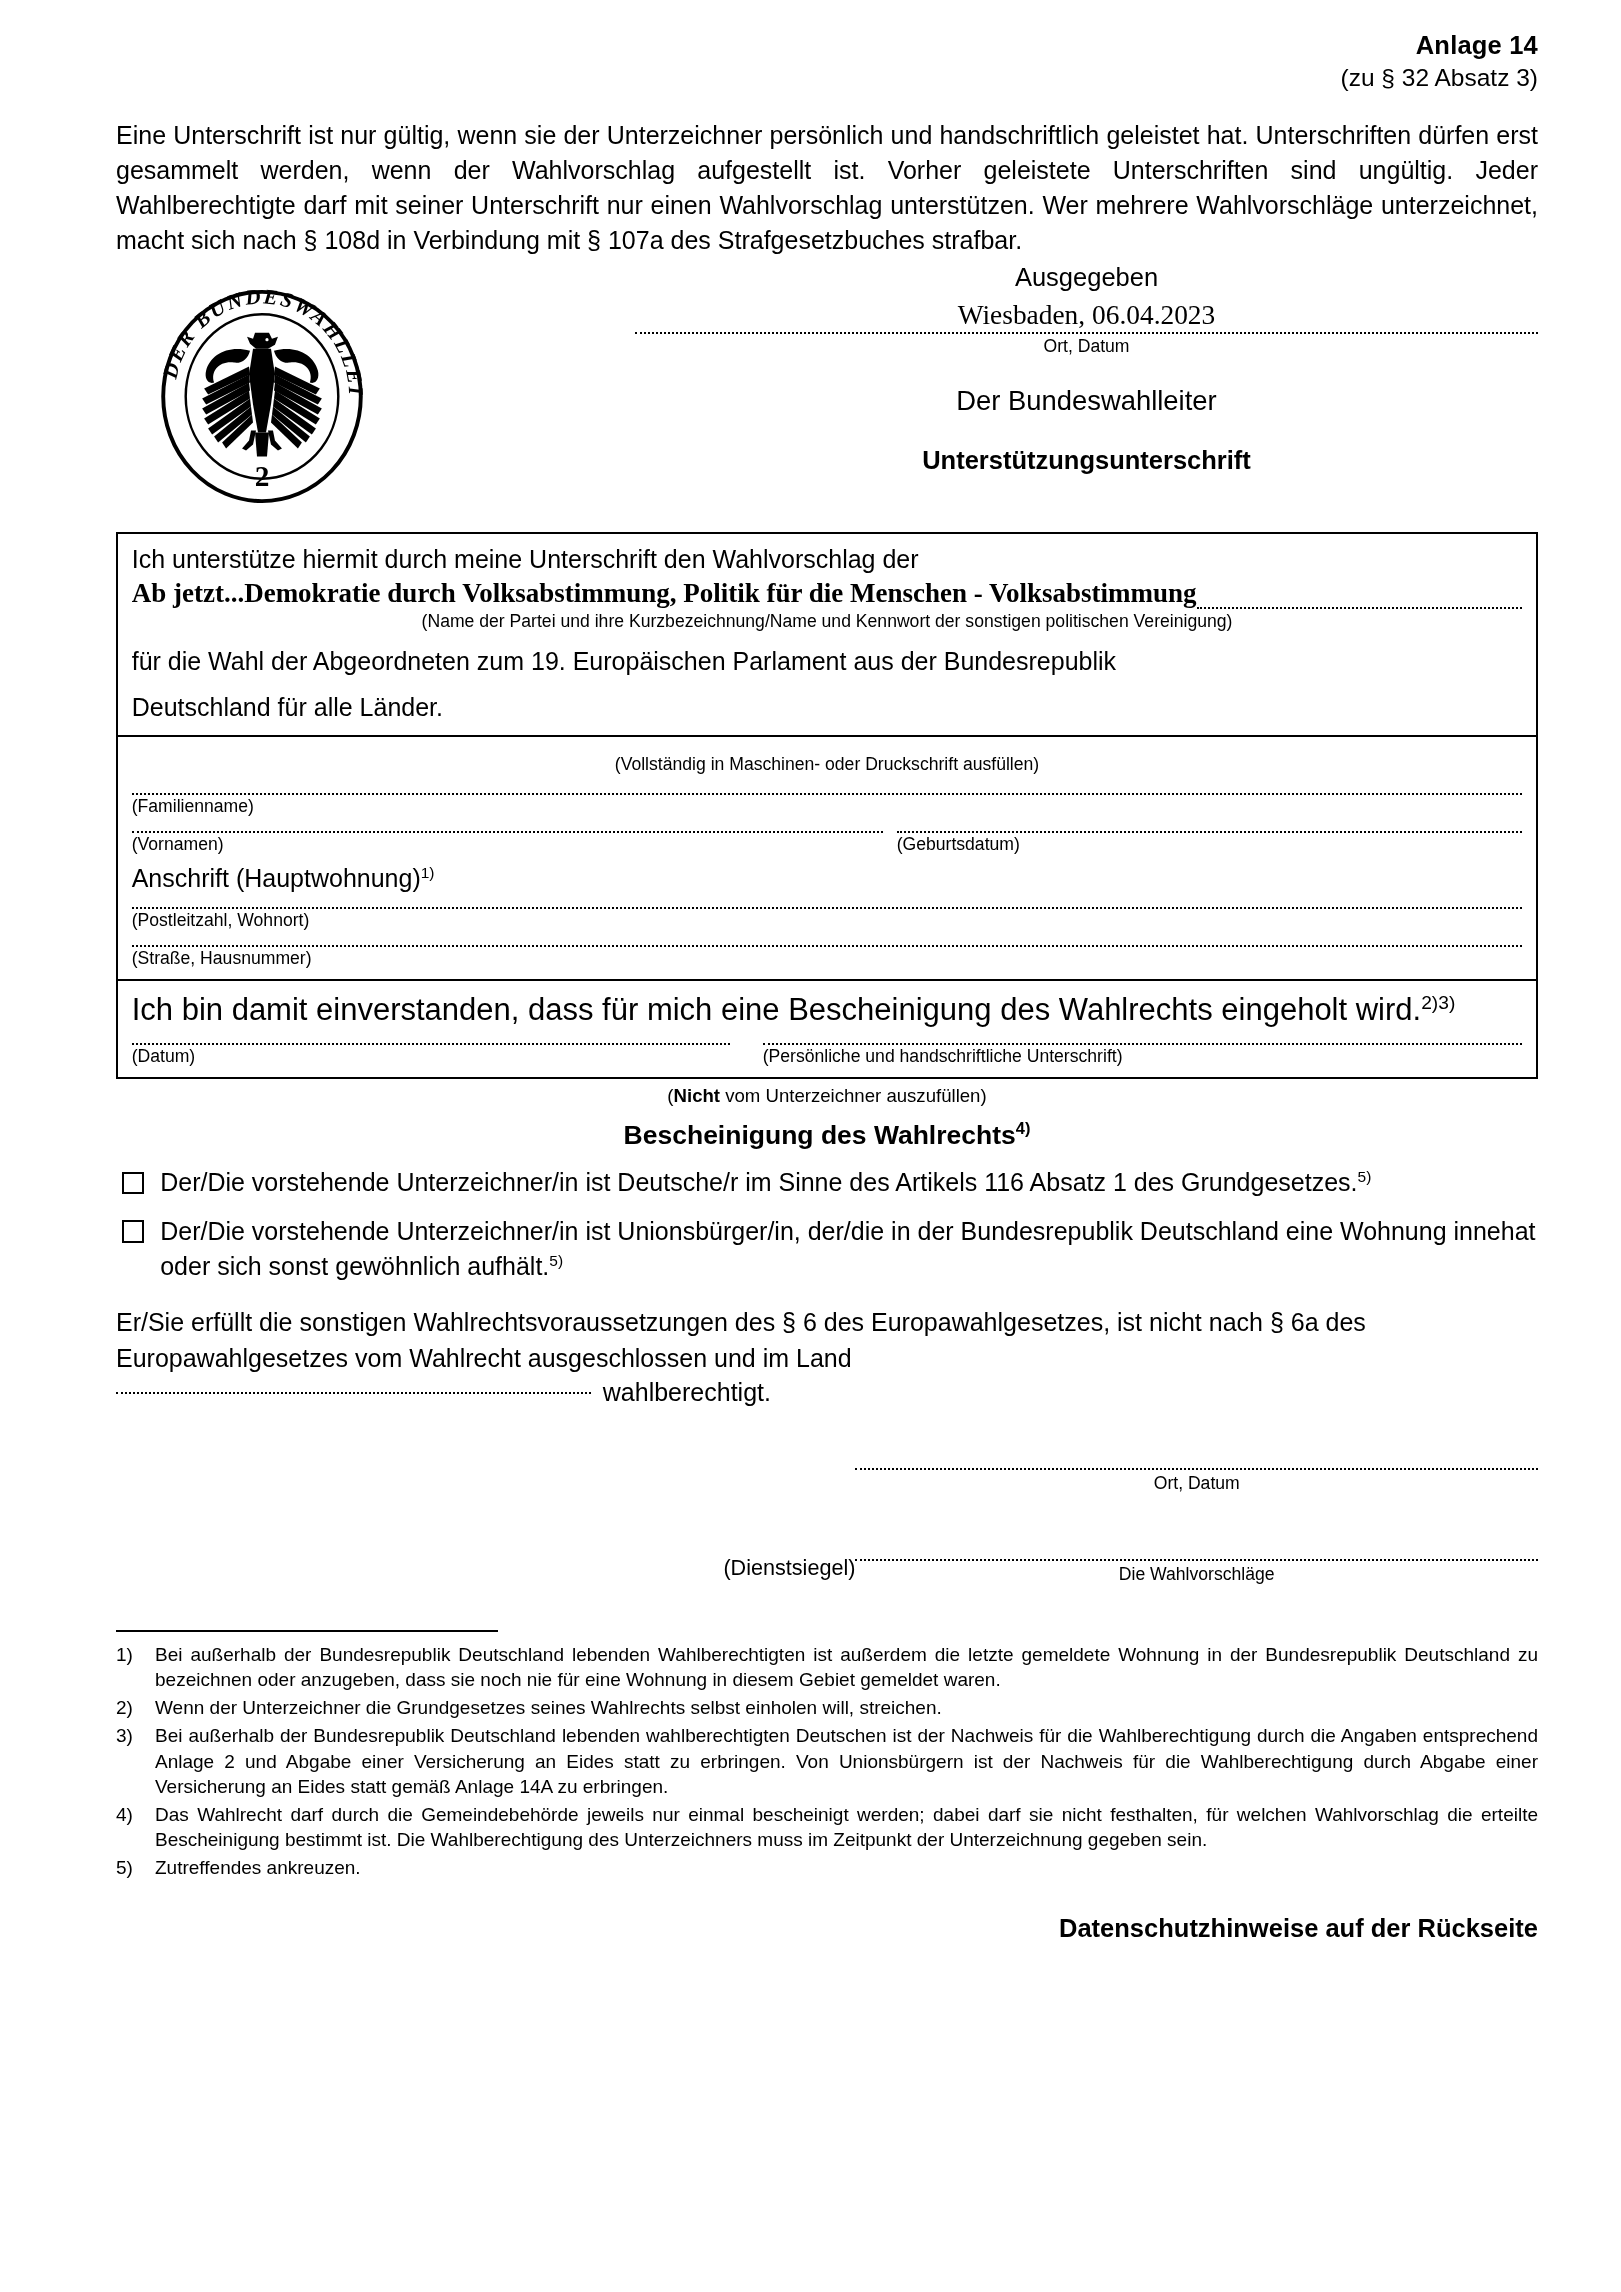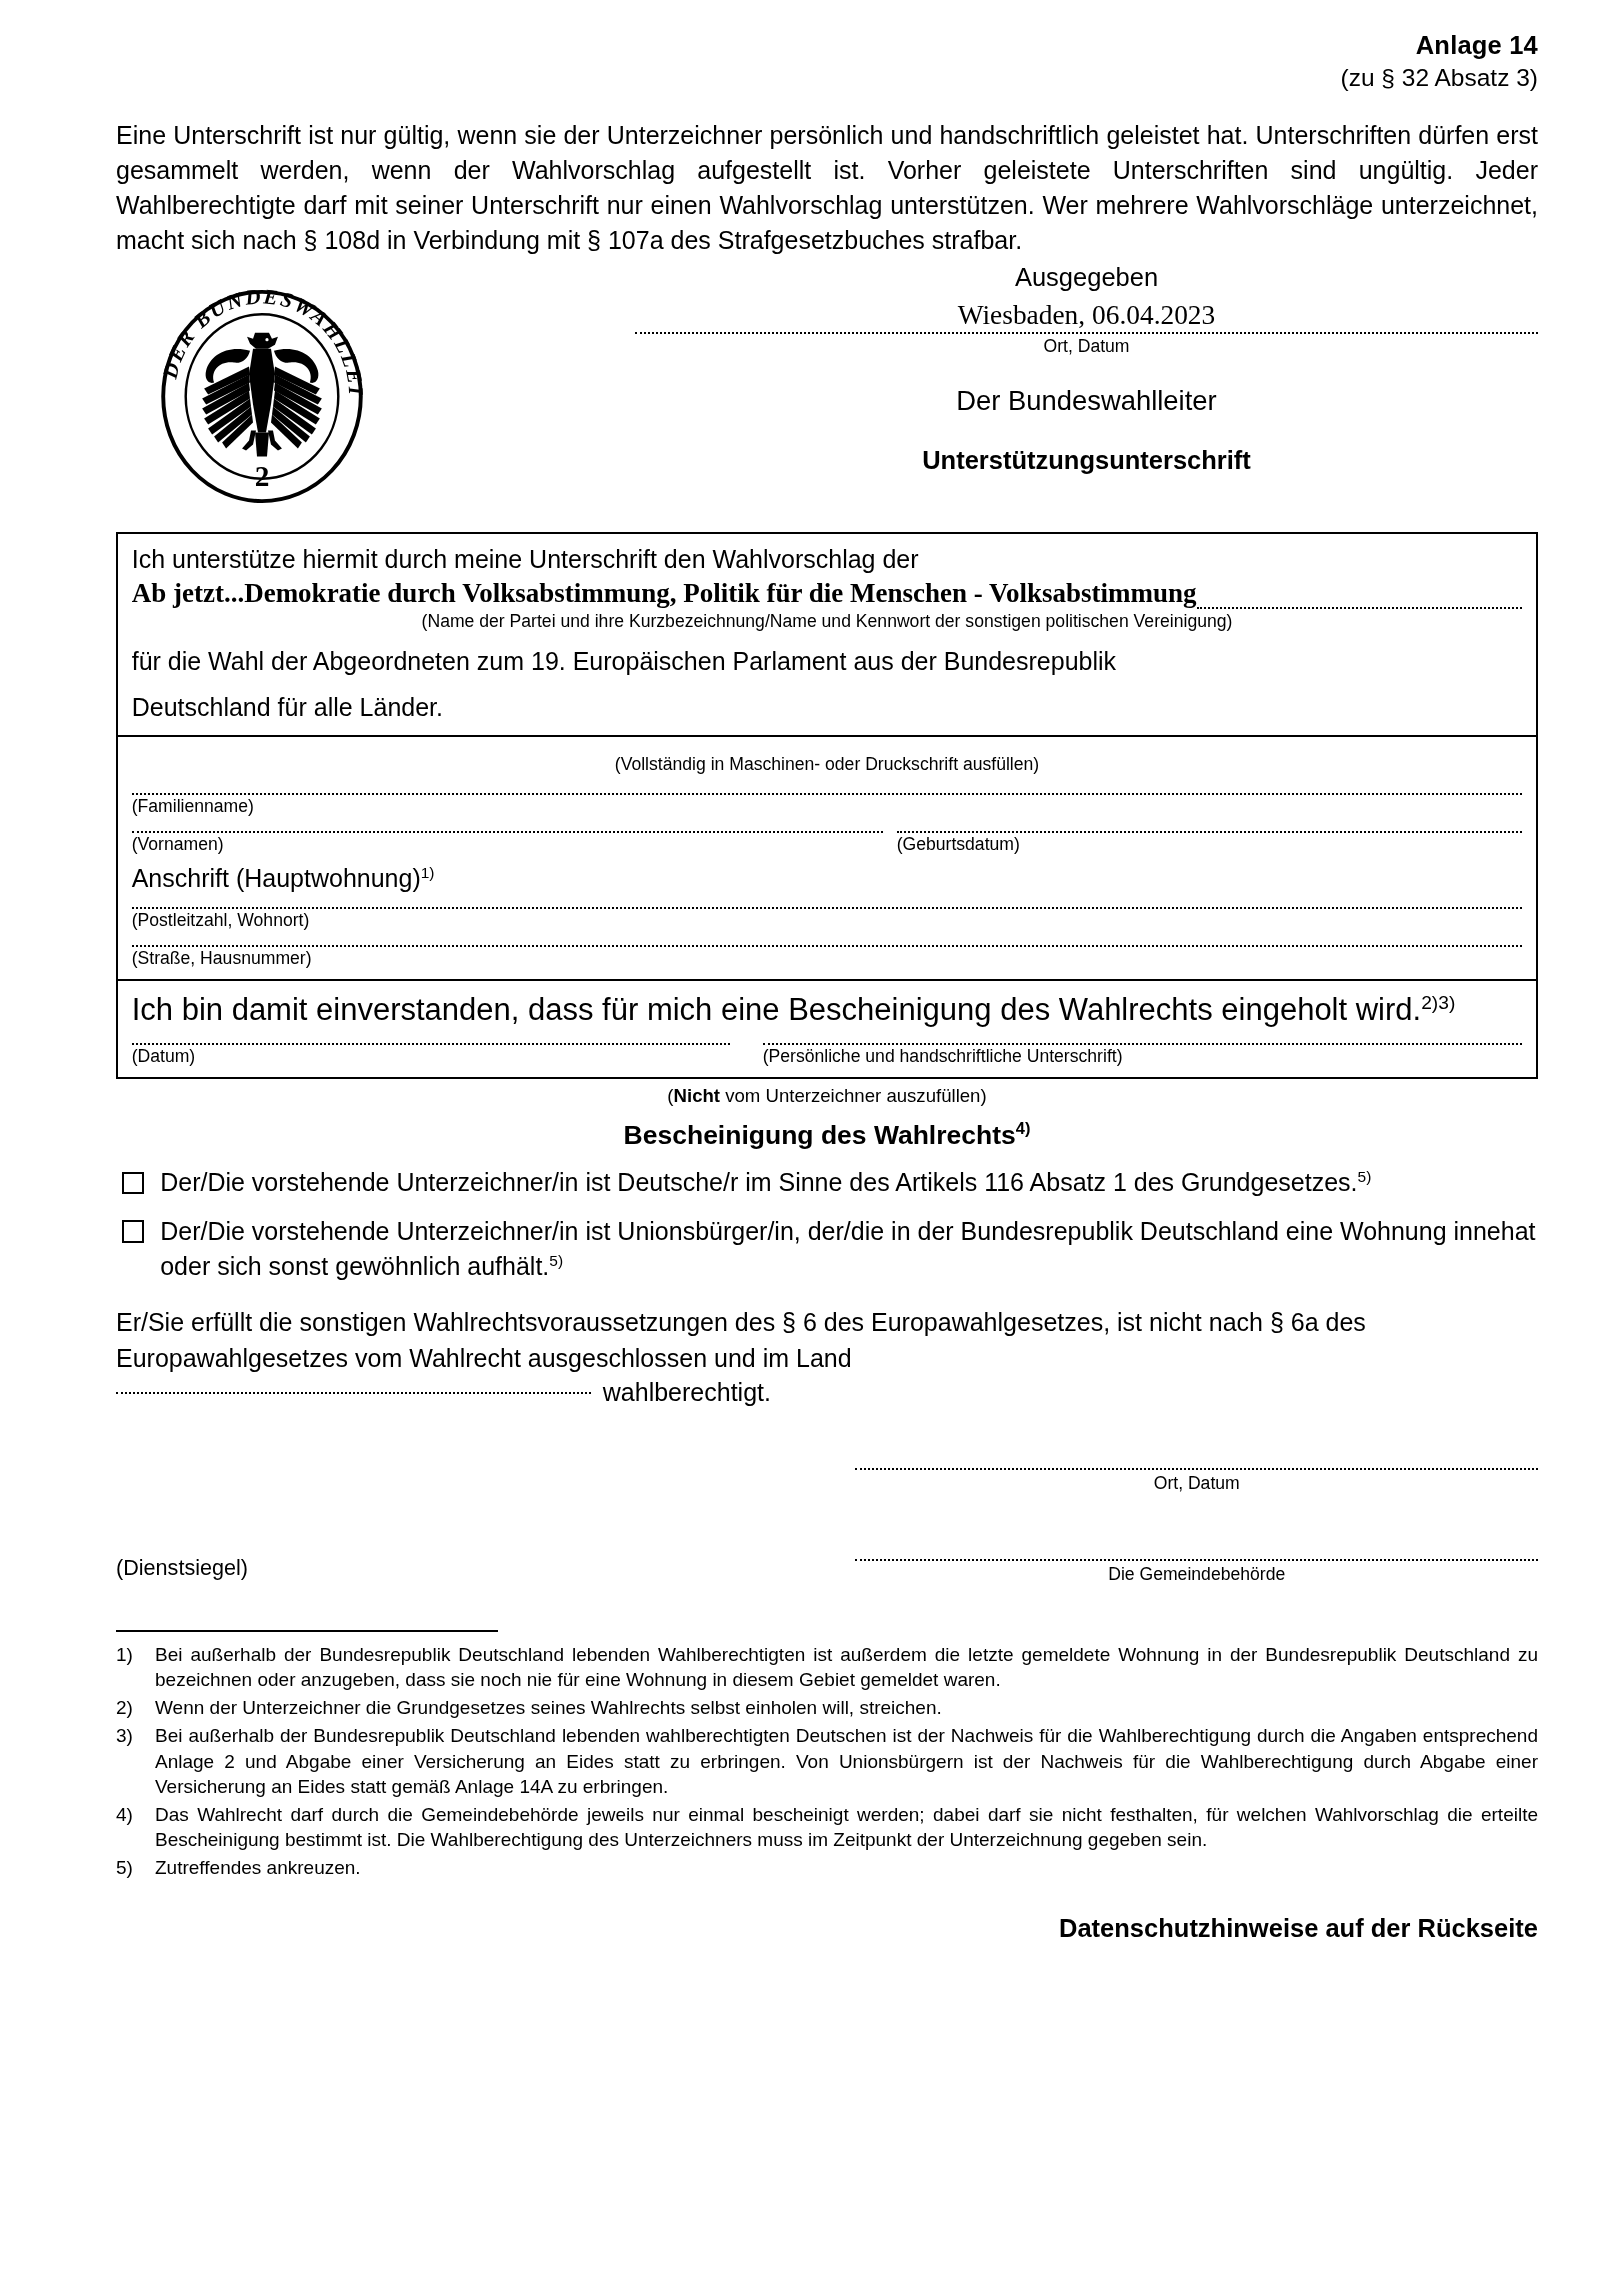--- a/index.html
+++ b/index.html
@@ -234,21 +234,21 @@
     margin-left: 52%;
   }
   .gemeinde-row {
     display: flex;
     align-items: flex-end;
     margin-top: 61px;
   }
   .dienstsiegel {
     flex: 0 0 auto;
     width: 52%;
-    text-align: left;
+    text-align: right;
     font-size: 21.6px;
     padding-bottom: 3.9px;
   }
   .gemeinde-col { flex: 1 1 auto; }
 
   
   .fn-rule {
     width: 382px;
     border-top: 2.5px solid #000;
     margin-top: 45px;
@@ -453,21 +453,21 @@
 
   <div class="ort-datum-block">
     <div class="dotline"></div>
     <div class="dot-caption">Ort, Datum</div>
   </div>
 
   <div class="gemeinde-row">
     <div class="dienstsiegel">(Dienstsiegel)</div>
     <div class="gemeinde-col">
       <div class="dotline"></div>
-      <div class="dot-caption">Die Gemeindebehörde</div>
+      <div class="dot-caption">Die Wahlvorschläge</div>
     </div>
   </div>
 
   <div class="fn-rule"></div>
 
   <div>
     <div class="fn">
       <div class="fn-num">1)</div>
       <div class="fn-txt">Bei außerhalb der Bundesrepublik Deutschland lebenden Wahlberechtigten ist außerdem die letzte gemeldete Wohnung in der Bundesrepublik Deutschland zu bezeichnen oder anzugeben, dass sie noch nie für eine Wohnung in diesem Gebiet gemeldet waren.</div>
     </div>

